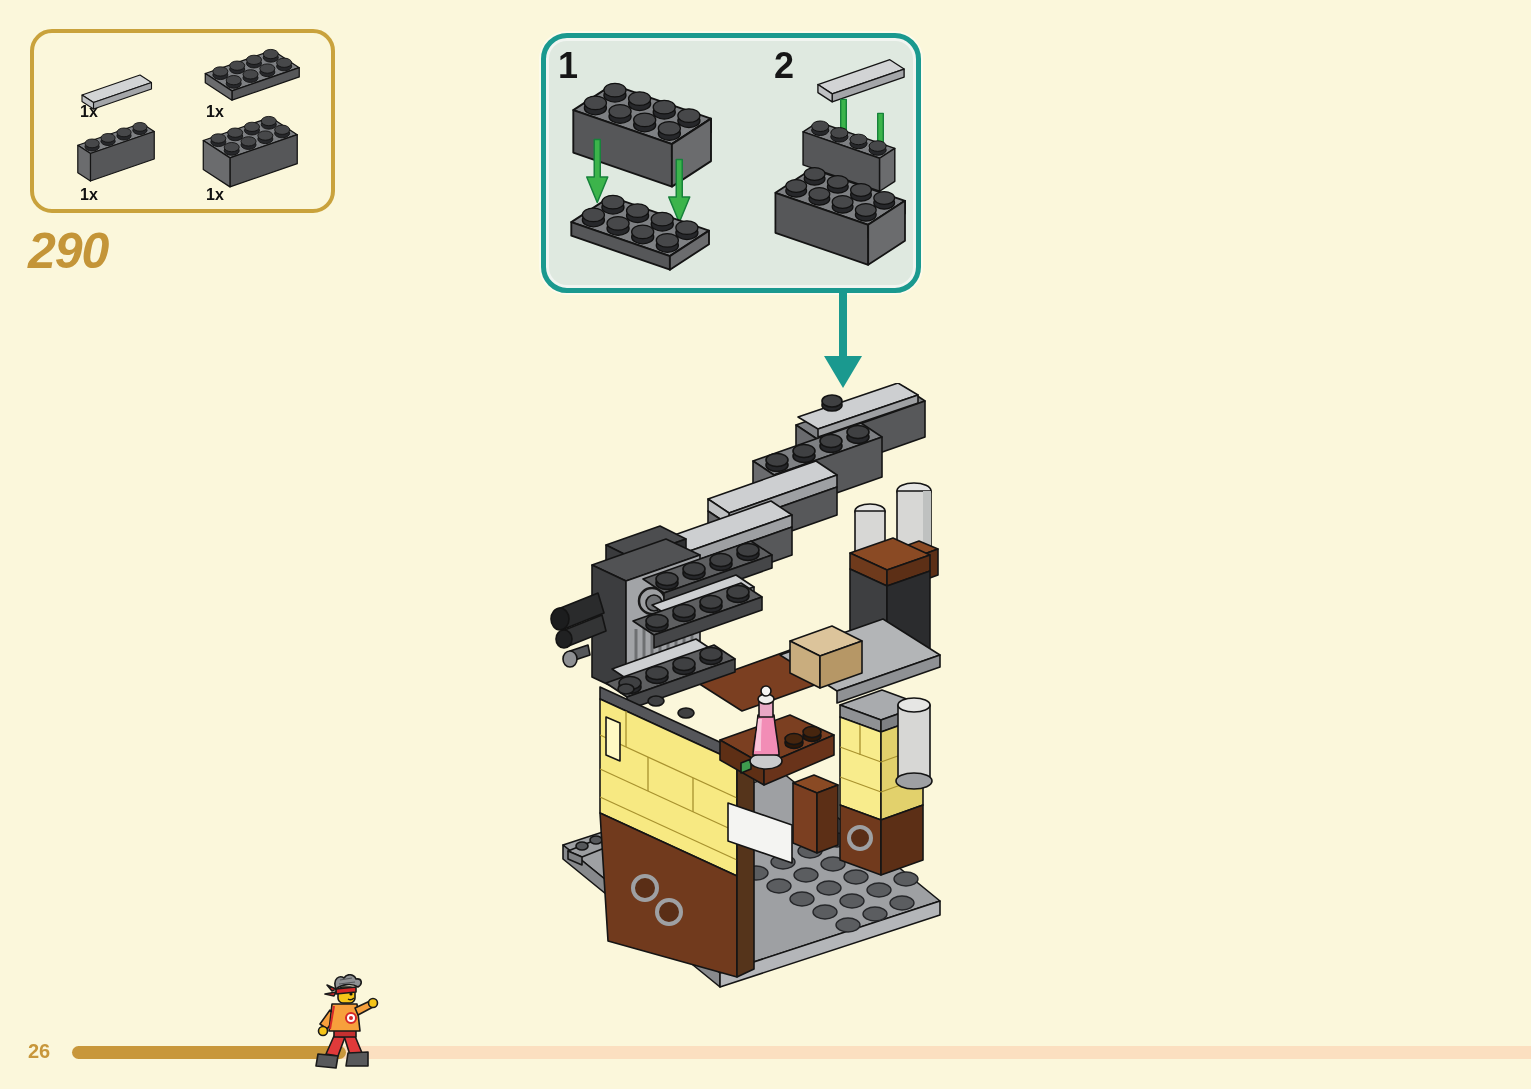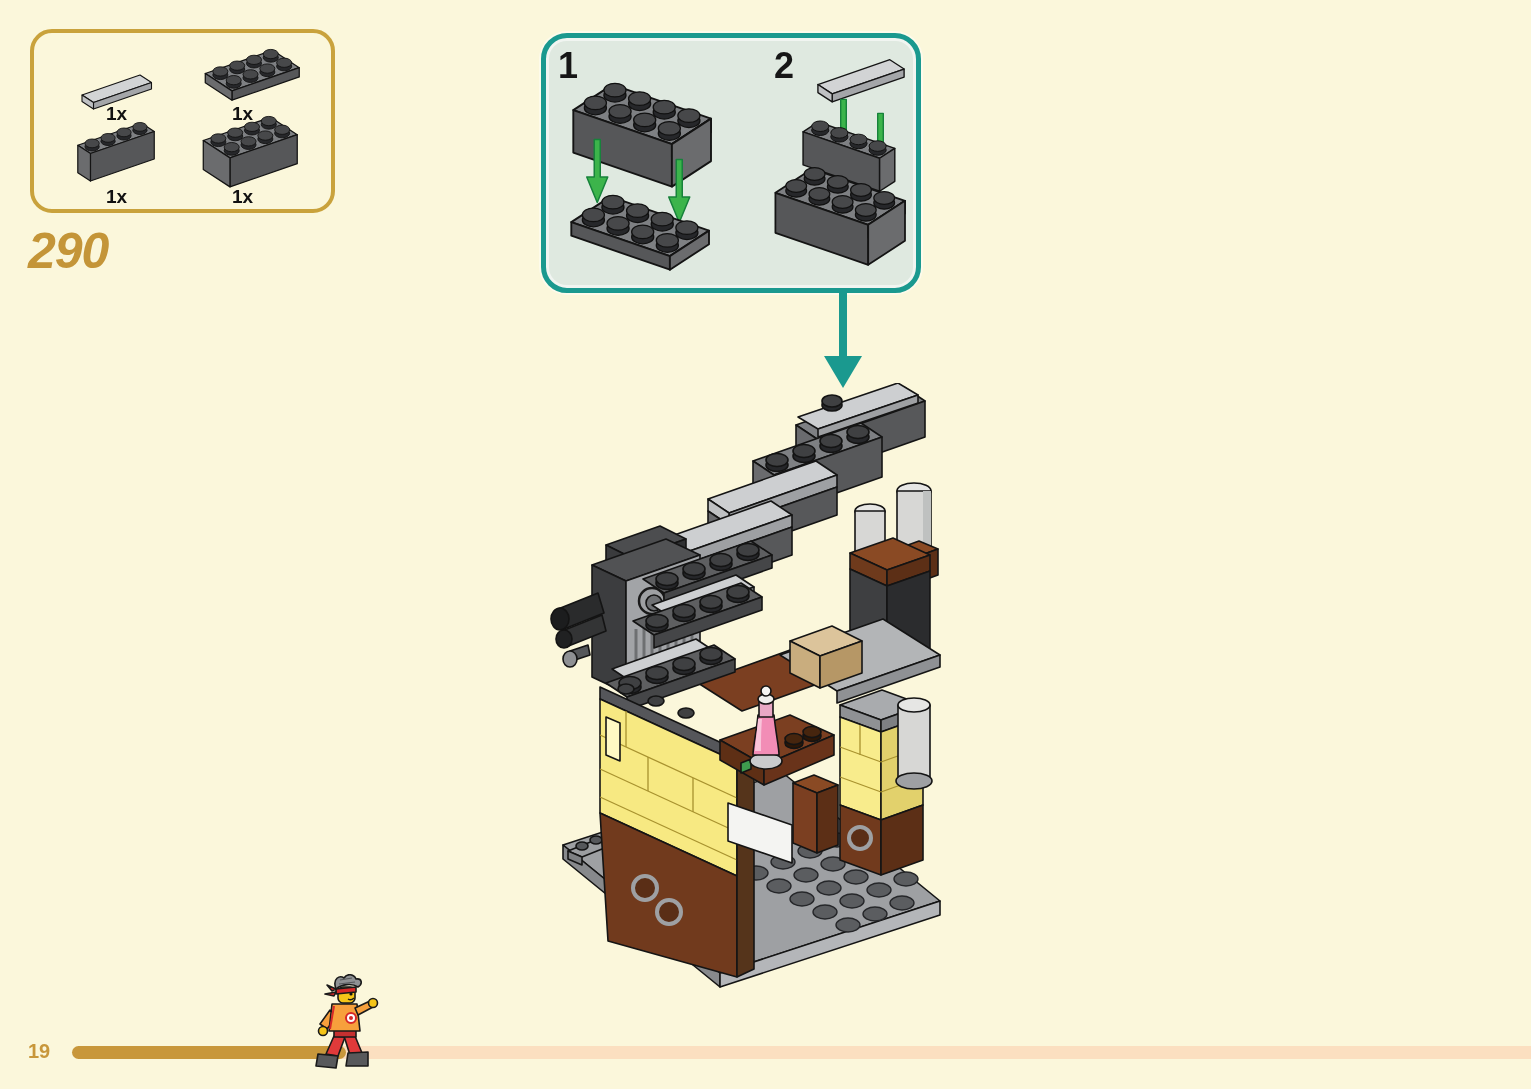--- a/index.html
+++ b/index.html
@@ -3,21 +3,21 @@
 <meta charset="utf-8">
 <style>
   html,body{margin:0;padding:0;}
   body{background:#FBF7DB;font-family:"Liberation Sans","DejaVu Sans",sans-serif;}
   .page{position:relative;width:1531px;height:1089px;background:#FBF7DB;overflow:hidden;}
 
   
   .parts-box{position:absolute;left:30px;top:29px;width:305px;height:184px;
     border:4px solid #C9A23C;border-radius:22px;box-sizing:border-box;}
   .part-icon{position:absolute;}
-  .part-qty{position:absolute;font-size:19px;font-weight:700;color:#111;margin-left:26px;}
+  .part-qty{position:absolute;font-size:16px;font-weight:700;color:#111;}
 
   
   .step-number{position:absolute;left:28px;top:222px;font-size:50px;font-weight:800;
     color:#C49538;letter-spacing:-1px;font-style:italic;}
 
   
   .callout{position:absolute;left:541px;top:33px;width:380px;height:260px;box-sizing:border-box;
     background:#DFE9E0;border:5px solid #1A998F;border-radius:26px;
     box-shadow:inset 0 0 0 3px rgba(255,255,255,.55), 0 0 0 2px rgba(255,255,255,.45);}
   .substep-num{position:absolute;font-size:36px;font-weight:700;color:#161616;line-height:1;}
@@ -439,21 +439,21 @@
       </g>
 
       <g>
         <polygon points="350,322 382,322 382,398 350,398" fill="#D7D7D5"></polygon>
         <ellipse cx="366" cy="322" rx="16" ry="7" fill="#E6E6E4"></ellipse>
         <ellipse cx="366" cy="398" rx="18" ry="8" fill="#9EA0A3"></ellipse>
       </g>
     </g>
   </svg>
 
-  <span class="page-number">19</span>
+  <span class="page-number">26</span>
   <div class="progress-track"></div>
   <div class="progress-bar"></div>
 
   <svg class="mascot" width="72" height="98" viewBox="0 0 72 98">
     <g stroke="#1a1a1a" stroke-width="1.6" stroke-linejoin="round">
       <polygon points="20,36 10,50 17,55 27,42" fill="#F7A03C"></polygon>
       <circle cx="13" cy="57" r="4.5" fill="#F5C518"></circle>
       <polygon points="24,62 35,63 28,82 16,80" fill="#E03A3A"></polygon>
       <polygon points="8,80 28,82 26,94 6,92" fill="#58595B"></polygon>
       <polygon points="34,62 45,62 52,79 40,81" fill="#E03A3A"></polygon>

